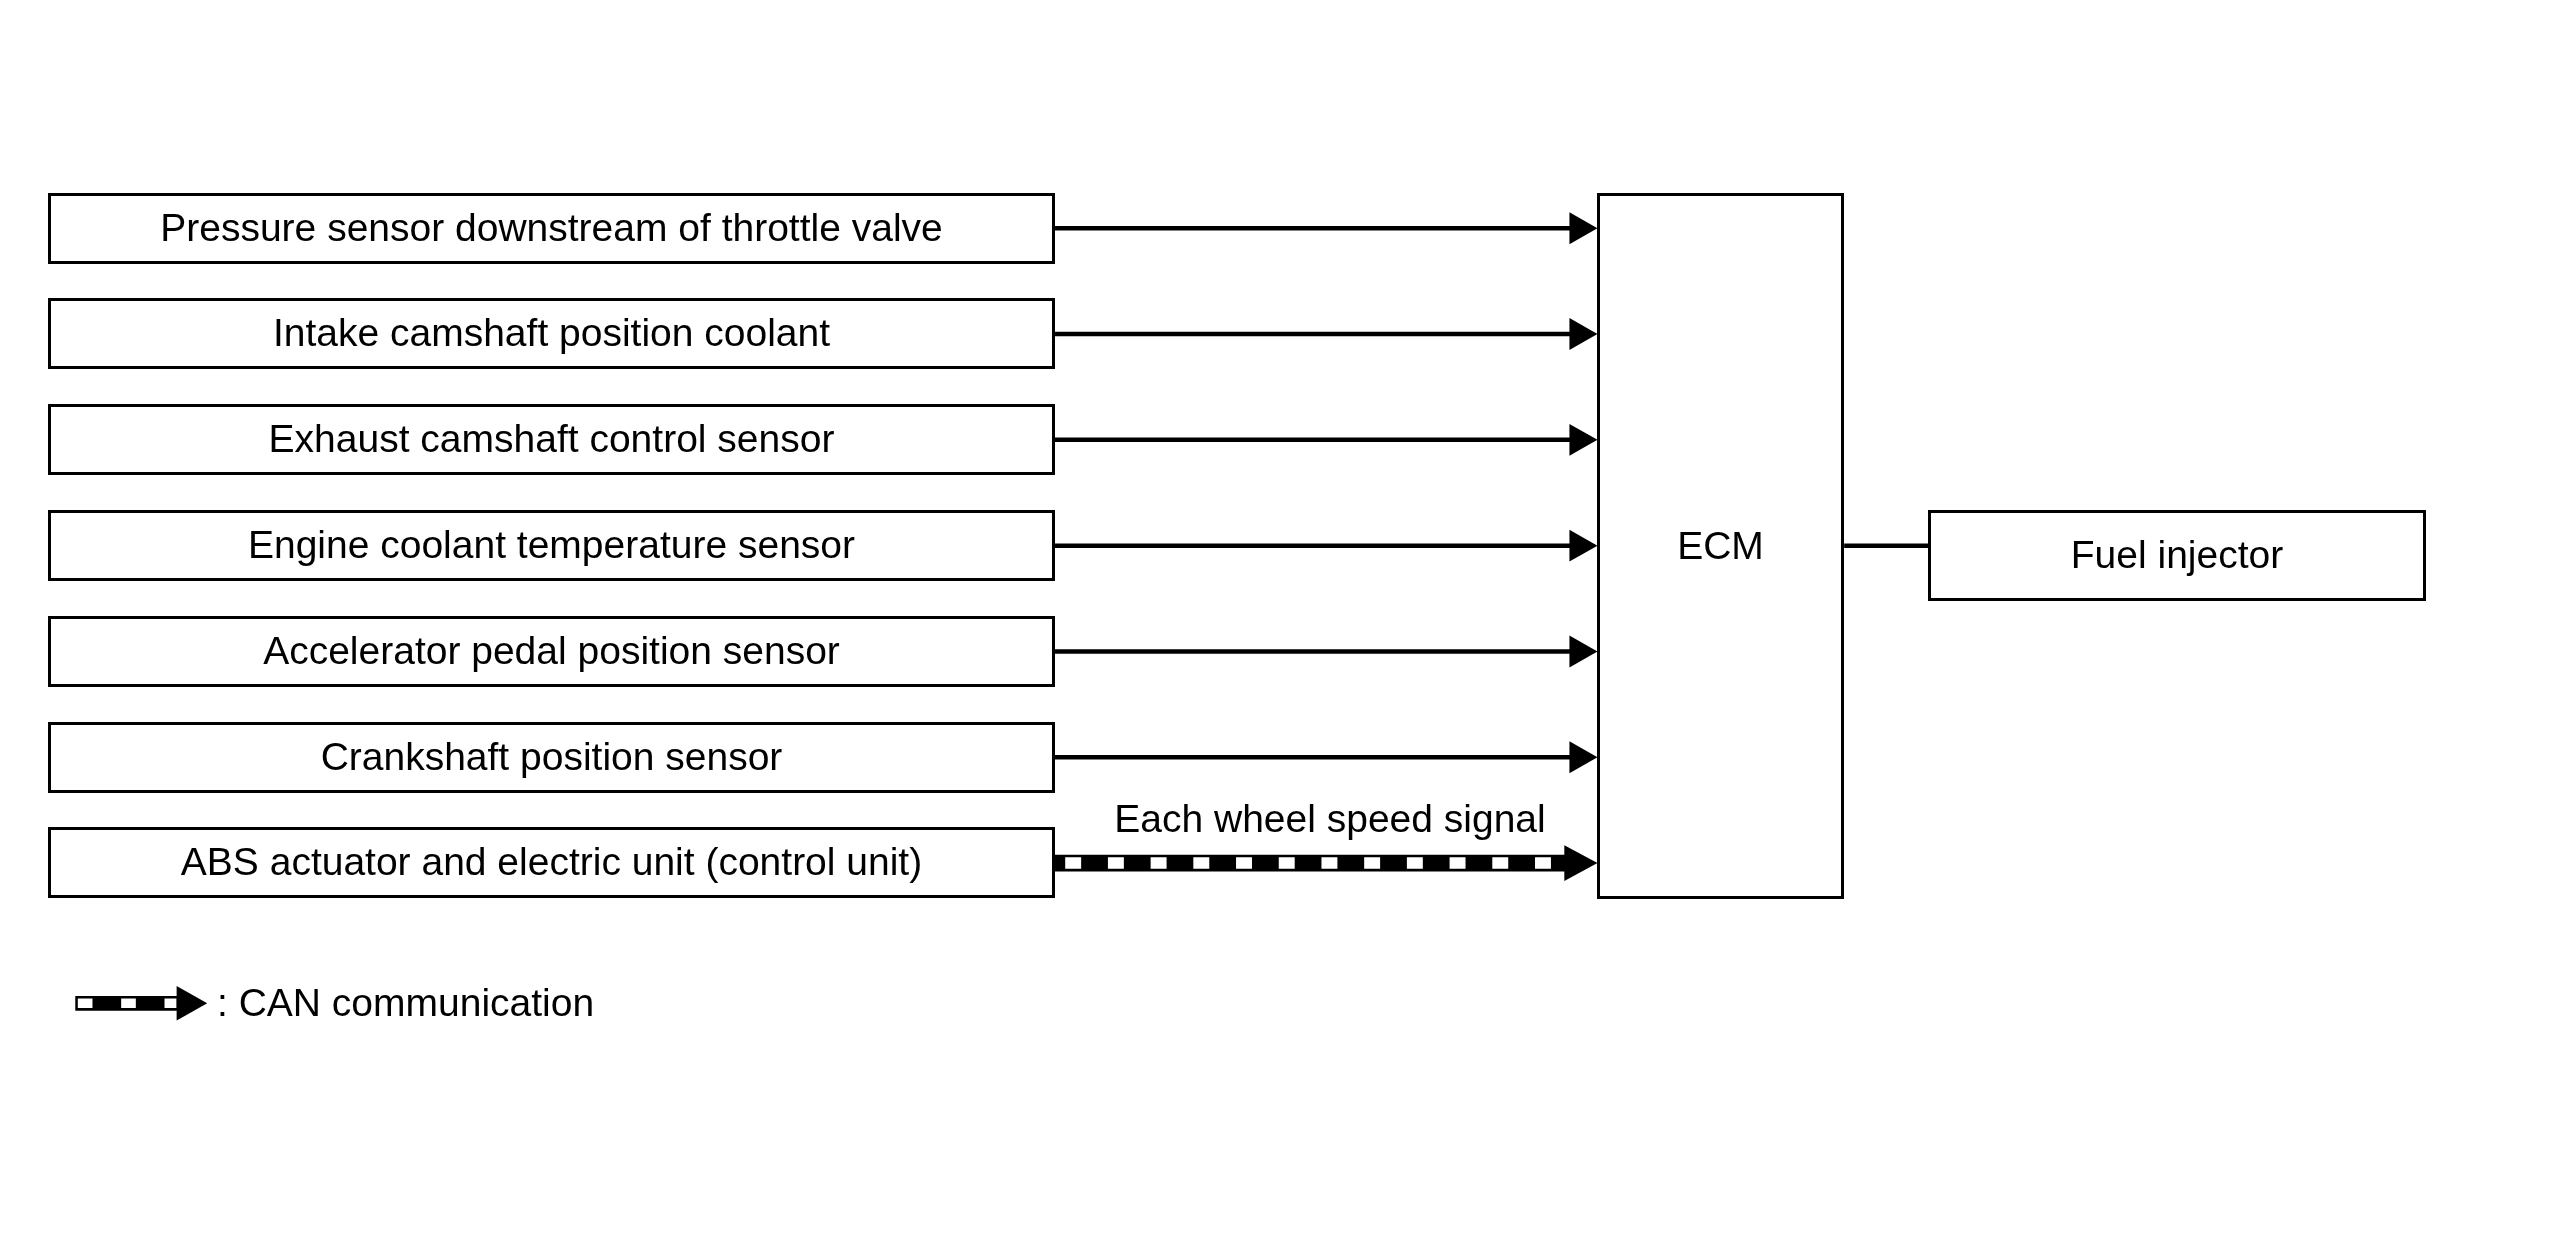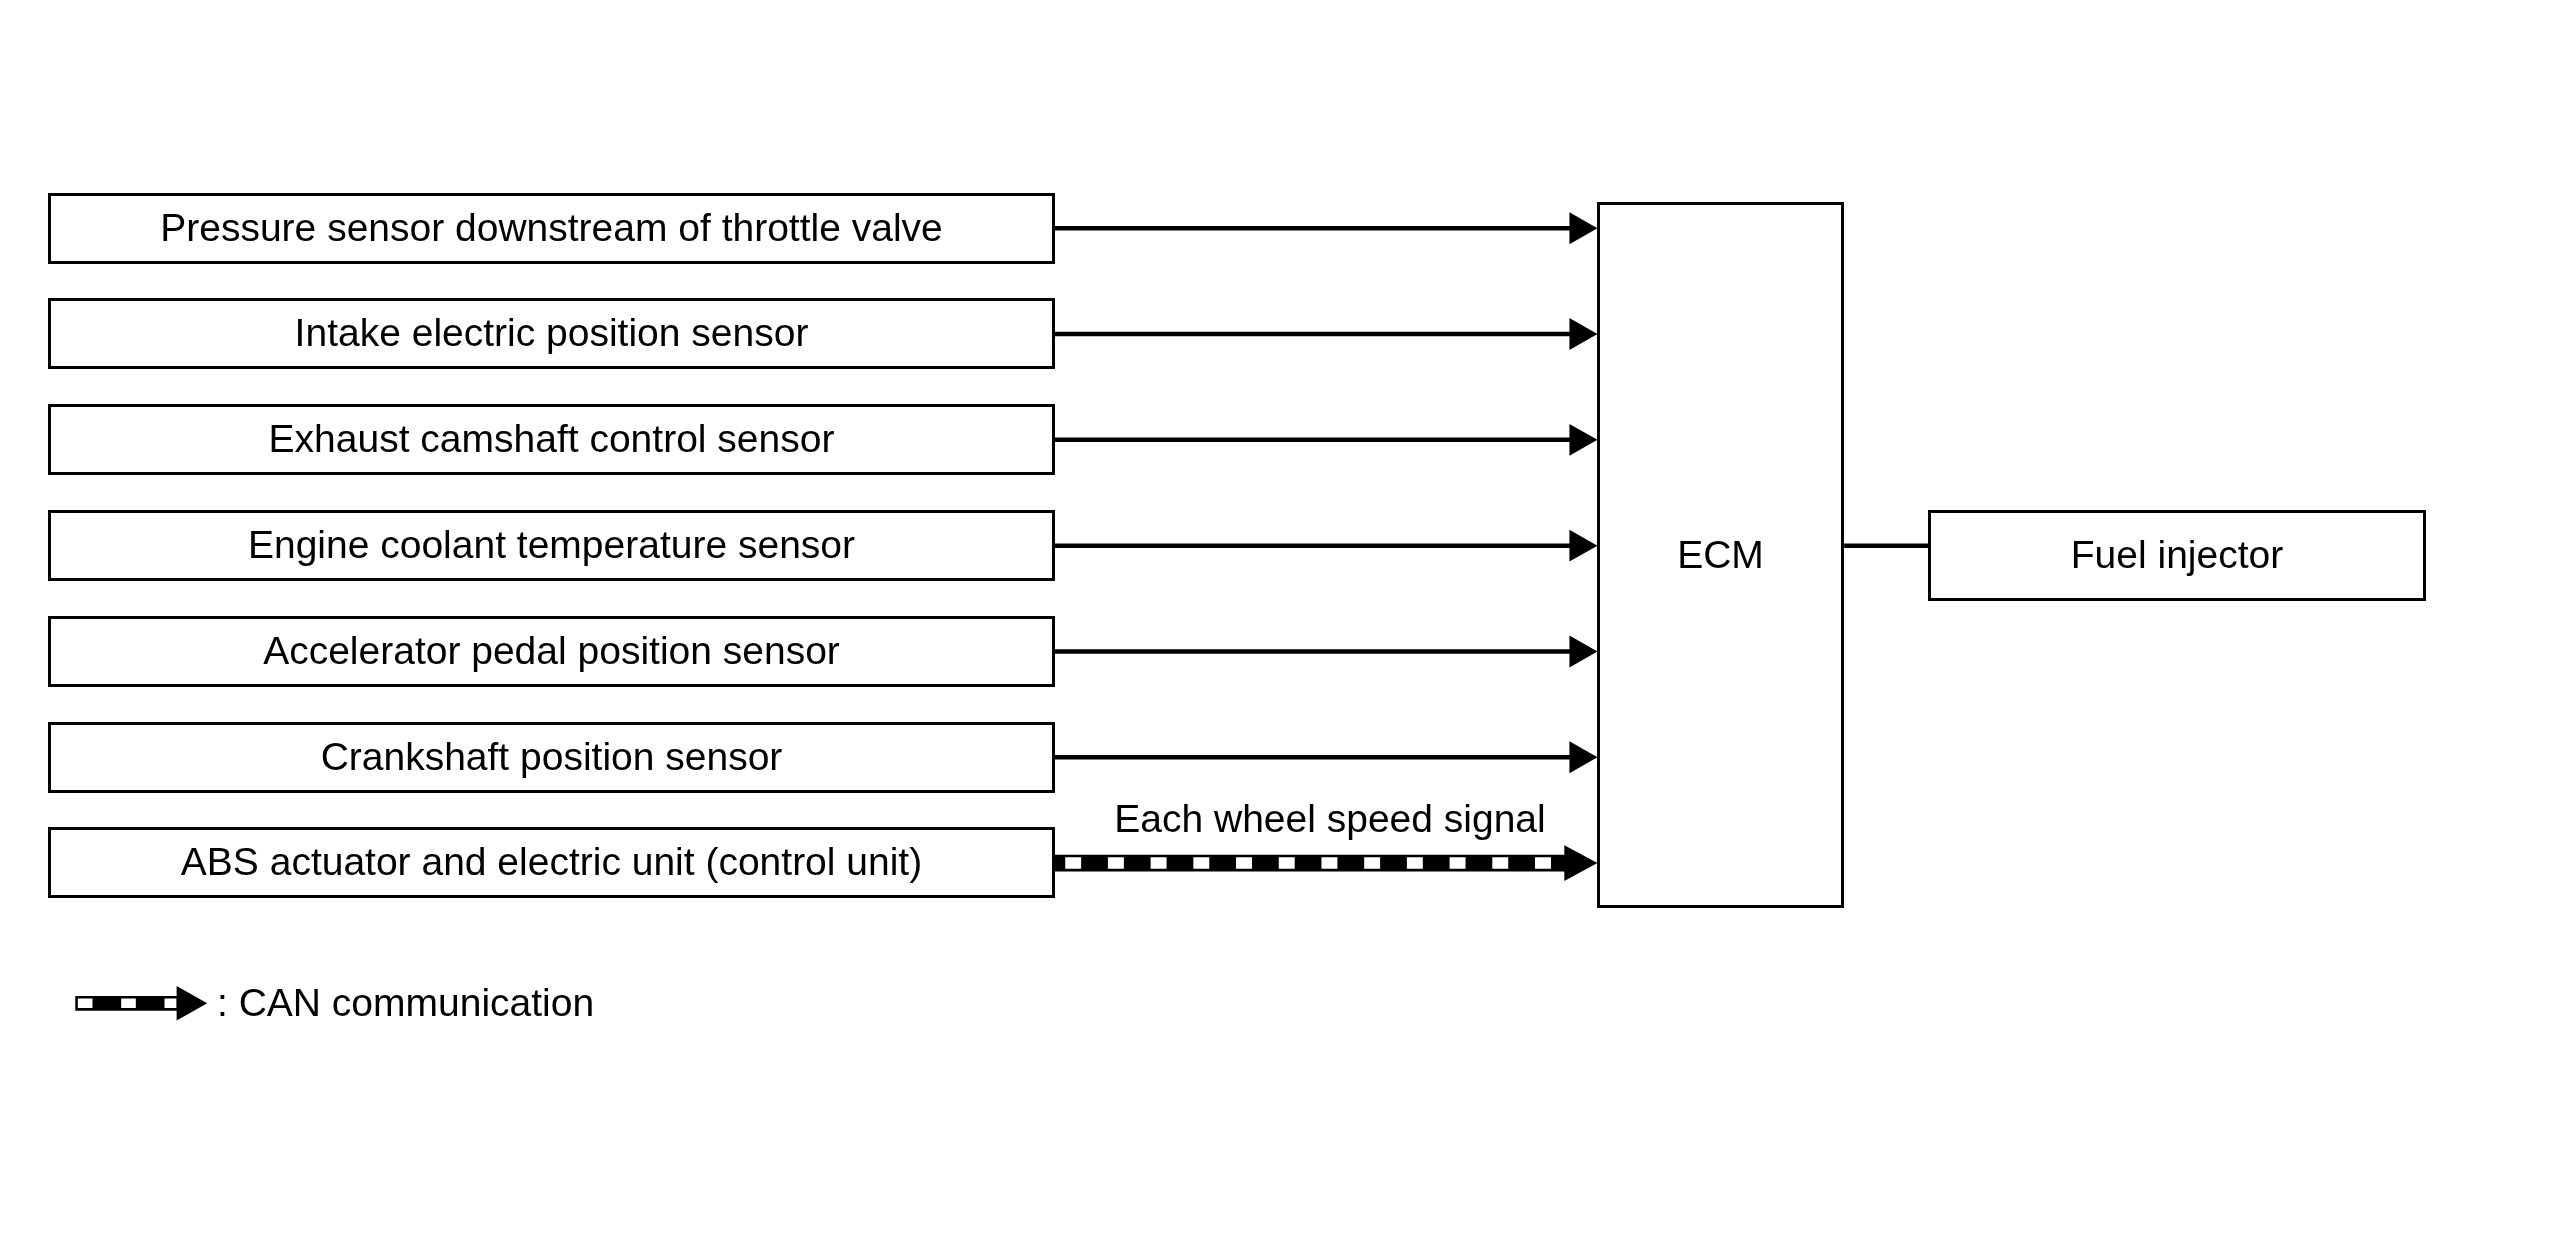--- a/index.html
+++ b/index.html
@@ -35,21 +35,21 @@
     font-size: 39px;
     line-height: 1.15;
   }
   .sensor-box {
     left: 48px;
     width: 1007px;
     height: 71px;
   }
   .ecm-box {
     left: 1597px;
-    top: 202px;
+    top: 193px;
     width: 247px;
     height: 706px;
   }
   .fuel-box {
     left: 1928px;
     top: 510px;
     width: 498px;
     height: 91px;
     text-align: center;
   }
@@ -122,21 +122,21 @@
       <line x1="118" y1="1574" x2="277" y2="1574" stroke="#ffffff" stroke-width="15" stroke-dasharray="23 45" stroke-dashoffset="64"></line>
       <polygon points="277,1547 325,1574 277,1601" fill="#000000"></polygon>
     </g>
   </svg>
 
   <div class="node sensor-box" style="top:193px">
     <span>Pressure sensor downstream of throttle valve</span>
   </div>
 
   <div class="node sensor-box" style="top:298px">
-    <span>Intake electric position sensor</span>
+    <span>Intake camshaft position coolant</span>
   </div>
 
   <div class="node sensor-box" style="top:404px">
     <span>Exhaust camshaft control sensor</span>
   </div>
 
   <div class="node sensor-box" style="top:510px">
     <span>Engine coolant temperature sensor</span>
   </div>
 

